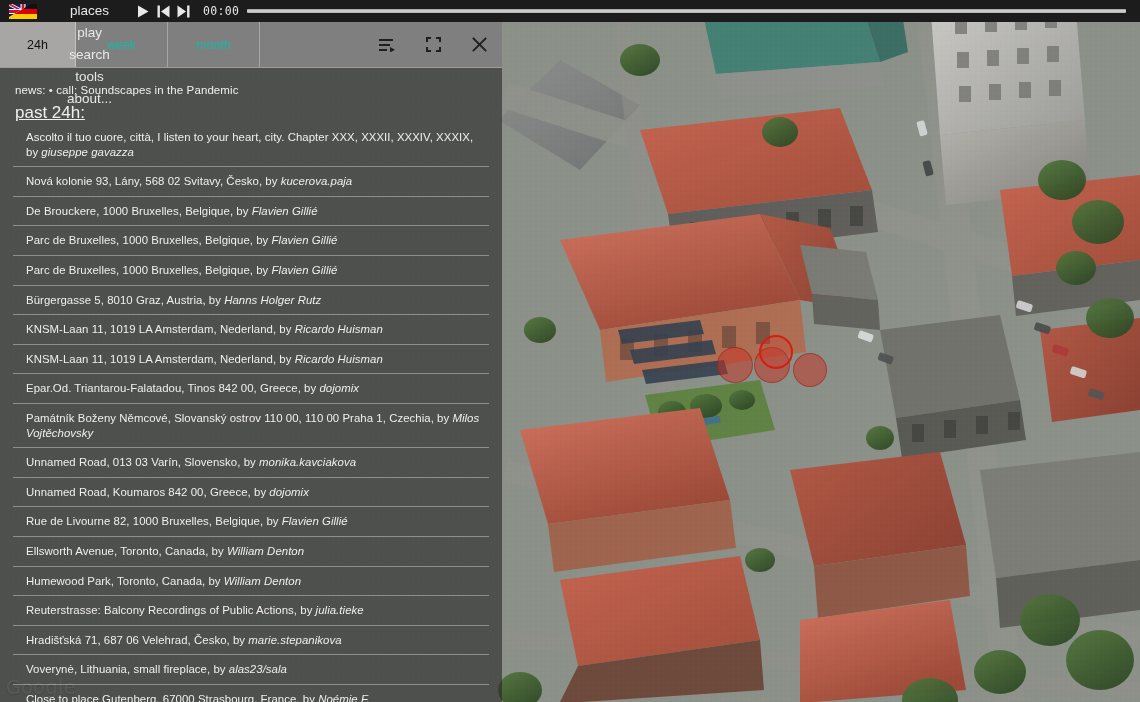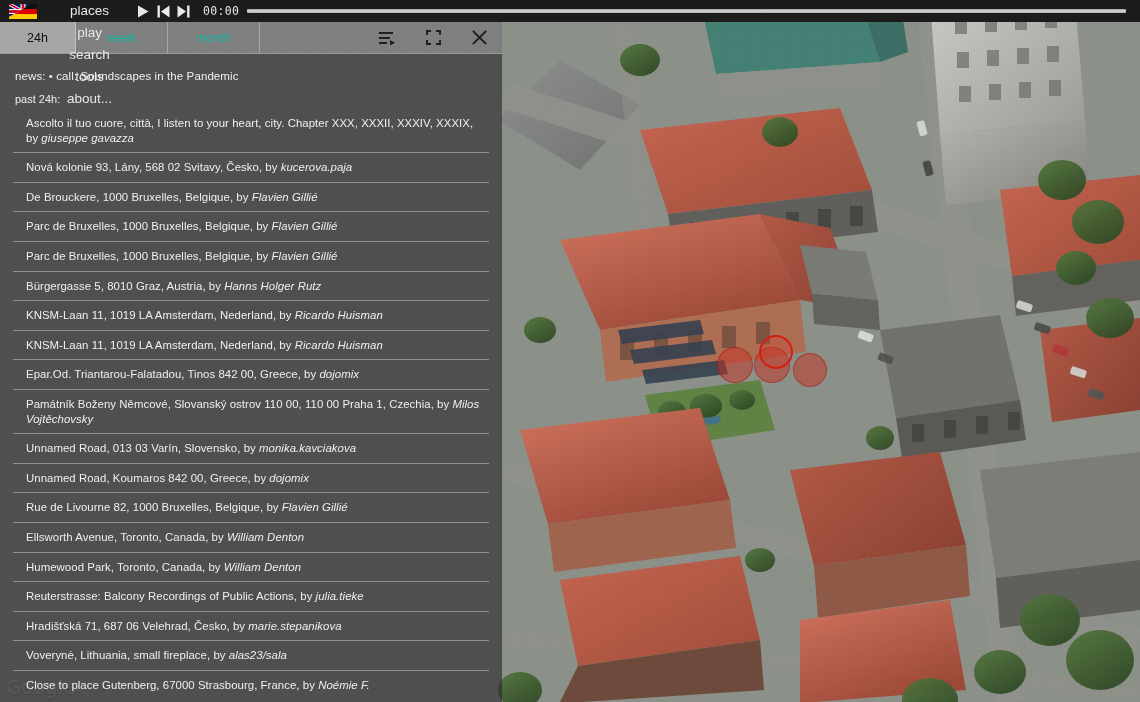--- a/index.html
+++ b/index.html
@@ -89,21 +89,21 @@
     top: 22px; left: 0;
     width: 502px;
     height: 680px;
     background: rgba(38,38,40,.60);
     z-index: 30;
     display: flex; flex-direction: column;
     overflow: hidden;
   }
 
   #tabbar {
-    height: 32px;
+    height: 46px;
     flex: 0 0 auto;
     display: flex; align-items: stretch;
     background: rgba(180,176,176,.50);
     border-bottom: 1px solid rgba(255,255,255,.22);
   }
   .tab {
     flex: 0 0 auto;
     width: 92px;
     display: flex; align-items: center; justify-content: center;
     font-size: 12.5px;
@@ -132,23 +132,24 @@
 
   #news-line {
     color: #efefef;
     font-size: 11.5px;
     padding: 12px 12px 0 12px;
     line-height: 14px;
     letter-spacing: .1px;
   }
   #past-label {
     color: #efefef;
-    font-size: 11px;
+    font-size: 17px;
     padding: 9px 12px 0 12px;
     line-height: 14px;
+    text-decoration: underline;
   }
 
   #entry-list {
     margin-top: 6px;
     padding: 0 10px 0 10px;
   }
   .entry {
     border-top: 1px solid rgba(255,255,255,.36);
     padding: 7px 4px 7px 13px;
     color: #f0efee;

